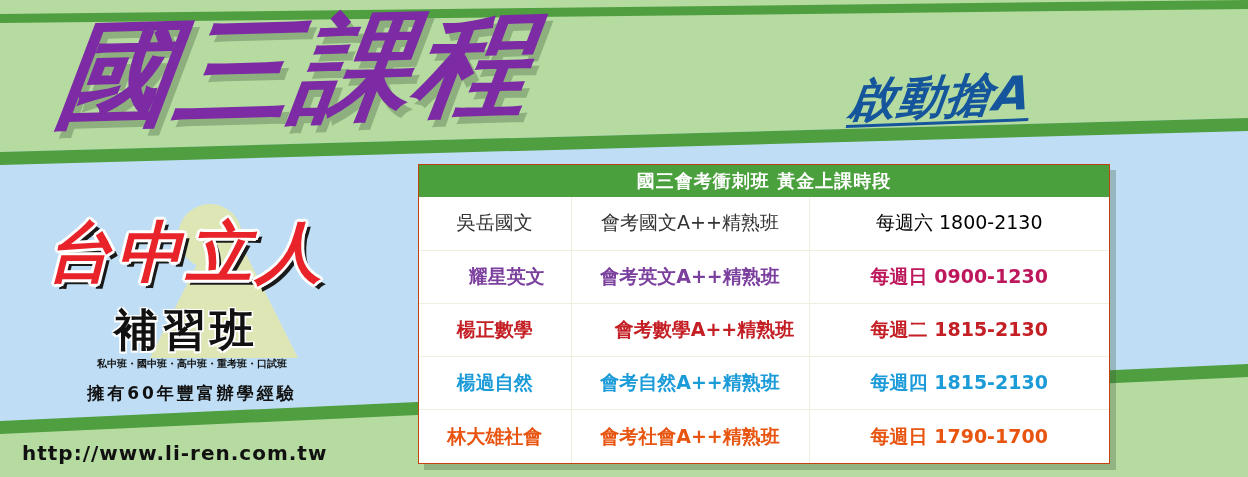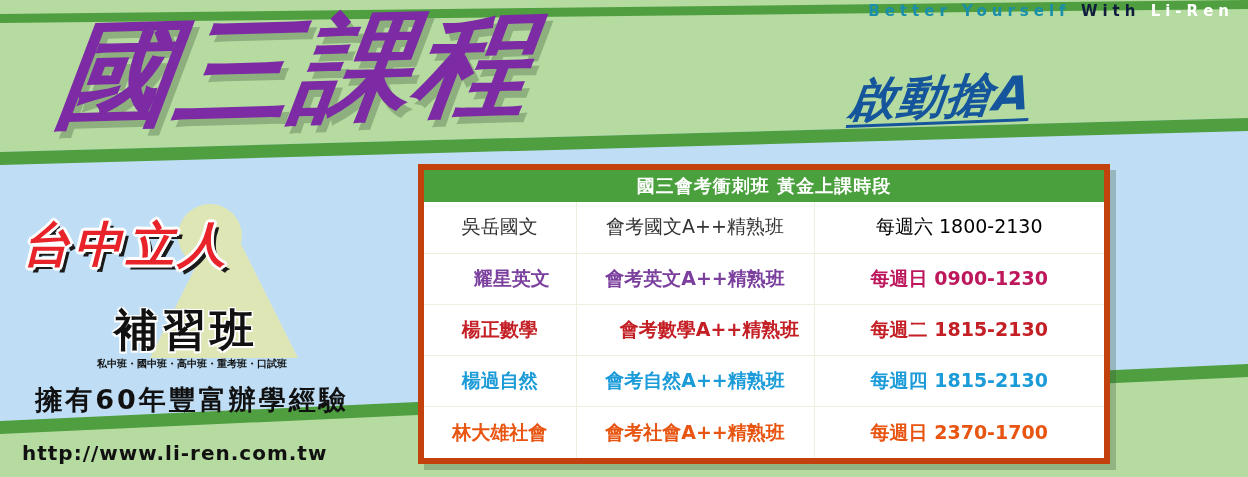--- a/index.html
+++ b/index.html
@@ -102,22 +102,22 @@
     border-left:74px solid transparent;
     border-right:74px solid transparent;
     border-bottom:148px solid #dde6b4;
   }
   .logo-sun {
     position:absolute; left:156px; top:-6px;
     width:64px; height:64px; border-radius:50%;
     background:#dde6b4;
   }
   .logo-cn {
-    position:absolute; left:0; top:10px;
-    font-size:48px; line-height:1;
+    position:absolute; left:24px; top:10px;
+    font-size:66px; line-height:1;
     font-weight:bold; font-style:italic;
     color:#e8232a;
     letter-spacing:4px;
     white-space:nowrap;
     text-shadow:
       -2px -2px 0 #fff, 2px -2px 0 #fff, -2px 2px 0 #fff, 2px 2px 0 #fff,
       -3px 0 0 #fff, 3px 0 0 #fff, 0 -3px 0 #fff, 0 3px 0 #fff,
       5px 5px 0 #1a1a1a;
     font-family:"DejaVu Sans","Liberation Sans",sans-serif;
   }
@@ -135,21 +135,21 @@
     position:absolute; left:20px; top:147px;
     width:300px; text-align:center;
     font-size:10px; font-weight:bold;
     color:#111111; letter-spacing:0px;
     white-space:nowrap;
     font-family:"DejaVu Sans","Liberation Sans",sans-serif;
   }
   .logo-exp {
     position:absolute; left:0px; top:172px;
     width:340px; text-align:center;
-    font-size:27px; font-weight:bold;
+    font-size:17px; font-weight:bold;
     color:#111111; letter-spacing:3px;
     white-space:nowrap;
     font-family:"DejaVu Sans","Liberation Sans",sans-serif;
   }
   .logo-url {
     position:absolute; left:0px; top:196px;
     width:340px; text-align:left;
     font-size:20px; font-weight:bold;
     color:#111111; letter-spacing:1px;
     white-space:nowrap;
@@ -162,21 +162,21 @@
     position:absolute;
     left:424px; top:170px;
     width:692px; height:300px;
     background:rgba(60,90,60,0.30);
   }
   .table-box {
     position:absolute;
     left:418px; top:164px;
     width:692px; height:300px;
     background:#ffffff;
-    border:6px solid #c2410c;
+    border:1px solid #c2410c;
   }
   .tbl { width:100%; height:100%; border-collapse:collapse; table-layout:fixed; }
   .tbl thead th {
     background:#4aa03c;
     color:#ffffff;
     font-size:18px;
     font-weight:bold;
     letter-spacing:1px;
     height:32px;
     padding:0;
@@ -205,25 +205,20 @@
 <body>
 
 <div id="poster">
 
   <div class="bg-layer band-bottom-green"></div>
   <div class="bg-layer band-top-green"></div>
   <div class="bg-layer stripe-top"></div>
   <div class="bg-layer stripe-mid"></div>
   <div class="bg-layer stripe-bottom"></div>
 
-  <div class="tagline">
-    <span class="tg-1">Better  Yourself</span>
-    <span class="tg-2">With</span>
-    <span class="tg-3">Li-Ren</span>
-  </div>
 
   <div class="title-main">國三課程</div>
   <div class="title-sub">啟動搶A</div>
 
   <div class="logo-wrap">
     <div class="logo-sun"></div>
     <div class="logo-mountain"></div>
     <div class="logo-cn">台中立人</div>
     <div class="logo-bx">補習班</div>
     <div class="logo-classes">私中班・國中班・高中班・重考班・口試班</div>
@@ -261,19 +256,19 @@
             <td class="c3" style="color: rgb(195, 31, 37);">每週二 1815-2130</td>
           </tr>
           <tr class="r5">
             <td class="c1" style="color: rgb(27, 155, 216);">楊過自然</td>
             <td class="c2" style="color: rgb(27, 155, 216);">會考自然A++精熟班</td>
             <td class="c3" style="color: rgb(27, 155, 216);">每週四 1815-2130</td>
           </tr>
           <tr class="r6">
             <td class="c1" style="color: rgb(232, 85, 17);">林大雄社會</td>
             <td class="c2" style="color: rgb(232, 85, 17);">會考社會A++精熟班</td>
-            <td class="c3" style="color: rgb(232, 85, 17);">每週日 2370-1700</td>
+            <td class="c3" style="color: rgb(232, 85, 17);">每週日 1790-1700</td>
           </tr>
         </tbody>
     </table>
   </div>
 
 </div>
 
 </body></html>

